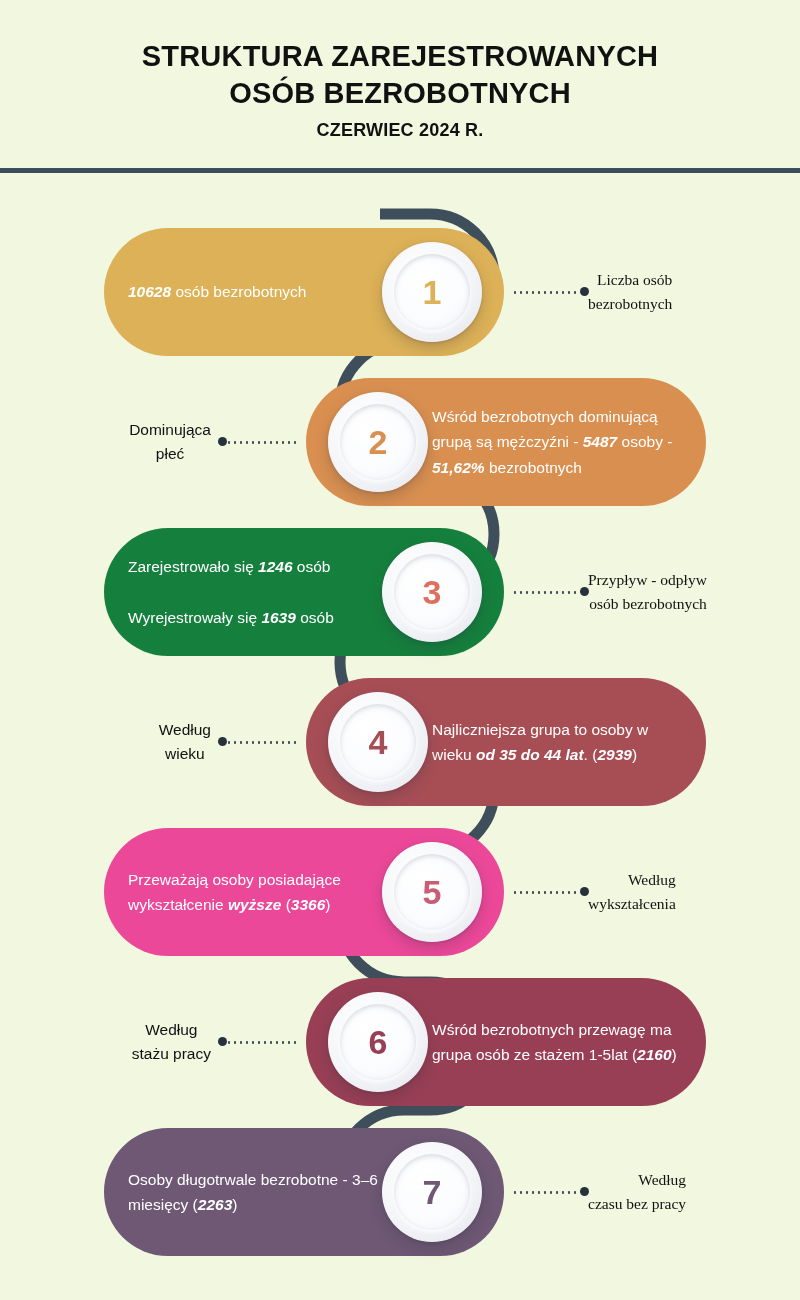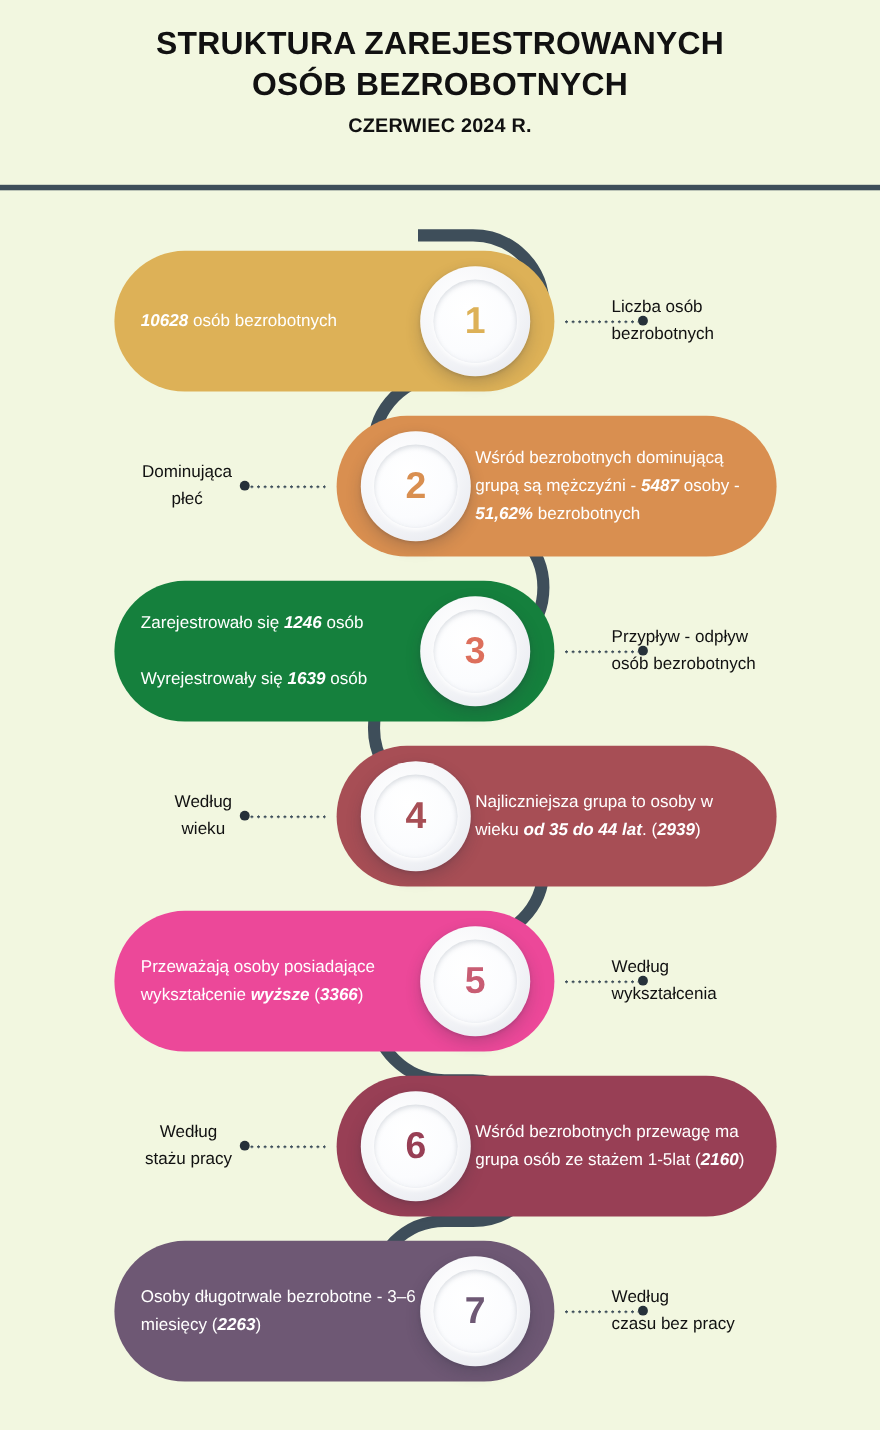--- a/index.html
+++ b/index.html
@@ -6,21 +6,21 @@
   body{
     width:800px;height:1300px;
     background:#f2f7e0;
     font-family:"Liberation Sans","DejaVu Sans",sans-serif;
     overflow:hidden;
     position:relative;
   }
   #page{position:relative;width:800px;height:1300px;overflow:hidden;background:#f2f7e0;}
 
   
-  .header{position:absolute;left:0;top:0;width:800px;text-align:center;}
+  .header{position:absolute;left:0;top:16px;width:800px;text-align:center;}
   .title-l1,.title-l2{
     font-size:29px;font-weight:bold;color:#111111;
     letter-spacing:.2px;line-height:1.28;
     font-family:"Liberation Sans","DejaVu Sans",sans-serif;
   }
   .title-l1{padding-top:22px;}
   .subtitle{
     font-size:18px;font-weight:bold;color:#111111;
     margin-top:8px;letter-spacing:.2px;
   }
@@ -69,21 +69,21 @@
     position:relative;z-index:5;font-size:34px;font-weight:bold;
     font-family:"Liberation Sans","DejaVu Sans",sans-serif;
     line-height:1;
   }
 
   
   .callout{
     position:absolute;top:0;height:128px;display:flex;align-items:center;
     font-size:15.5px;color:#111111;line-height:1.55;
   }
-  .callout.on-right{left:556px;width:210px;justify-content:flex-start;text-align:left;}
+  .callout.on-right{left:588px;width:210px;justify-content:flex-start;text-align:right;font-family:Liberation Serif, serif;}
   .callout.on-left{left:6px;width:205px;justify-content:flex-end;text-align:center;}
   .callout-text{white-space:pre-line;}
 
   .leader{
     position:absolute;top:63px;height:3px;
     background-image:radial-gradient(circle,#3e4e5a 1.1px,rgba(0,0,0,0) 1.2px);
     background-size:6px 3px;background-repeat:repeat-x;
   }
   .dot{
     position:absolute;top:59px;width:9px;height:9px;border-radius:50%;

